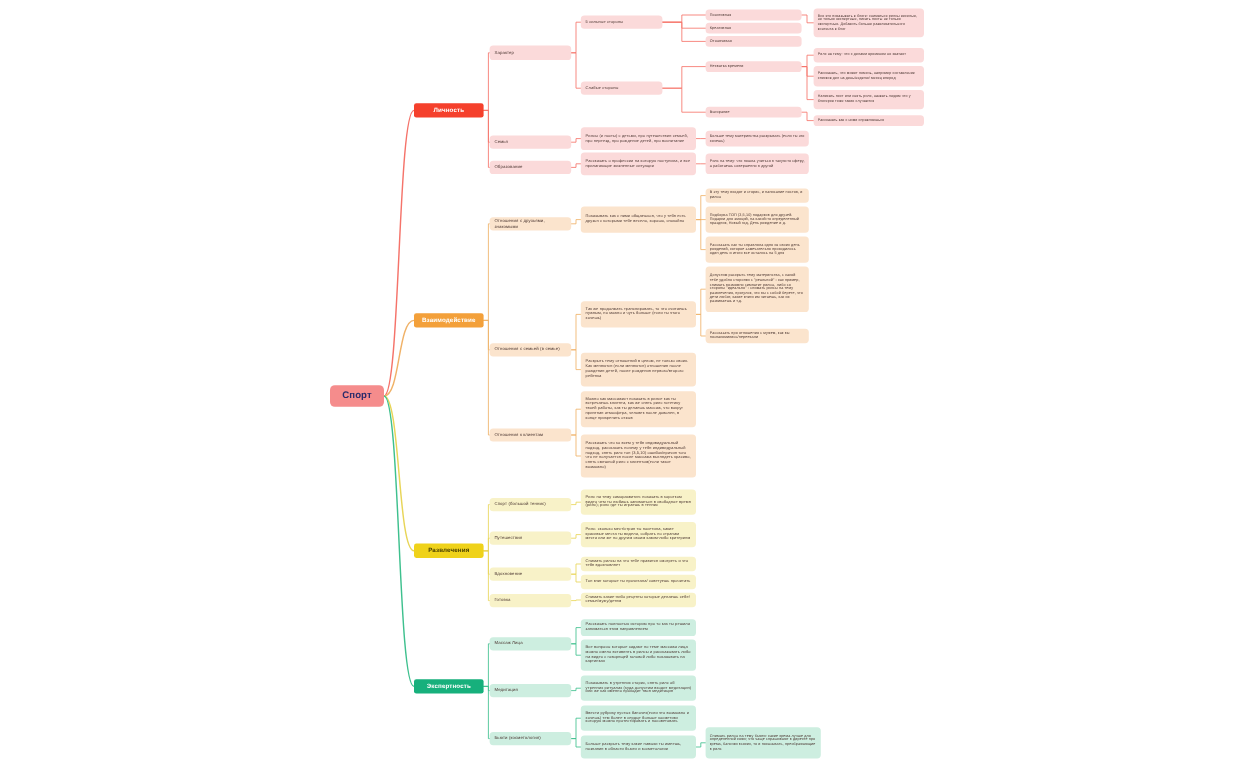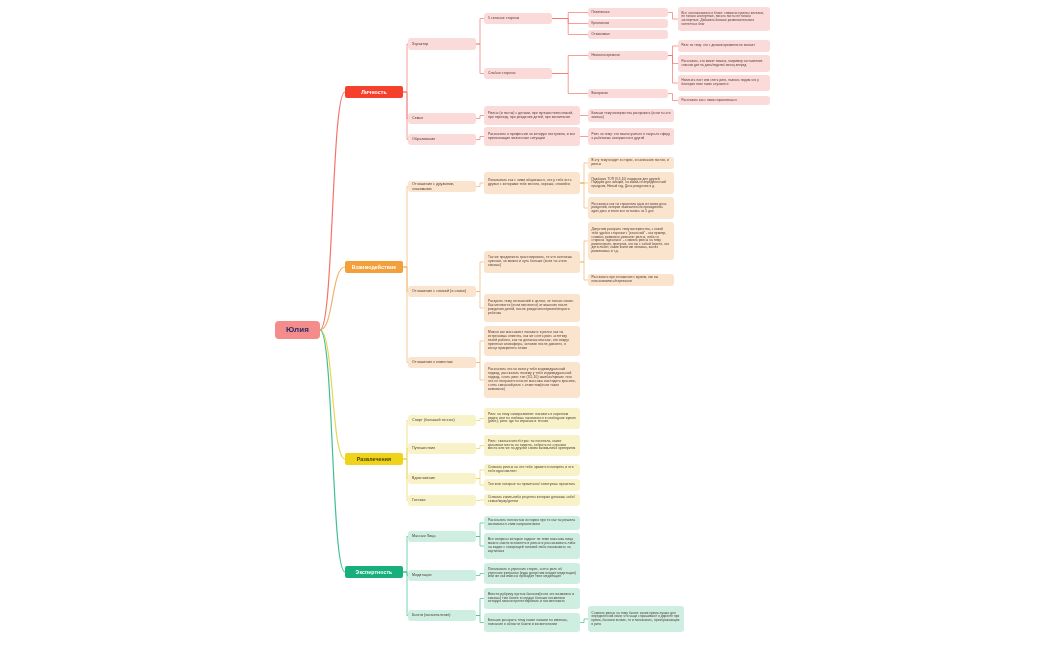--- a/index.html
+++ b/index.html
@@ -146,21 +146,21 @@
       <path d="M403,572 H407 V575.5 H408" stroke="#3ec08e" fill="none" stroke-width="0.7" stroke-linecap="round"></path>
       <path d="M403,572 H407 V615.5 H408" stroke="#3ec08e" fill="none" stroke-width="0.7" stroke-linecap="round"></path>
       <path d="M476,536.5 H480 V523 H484" stroke="#3ec08e" fill="none" stroke-width="0.7" stroke-linecap="round"></path>
       <path d="M476,536.5 H480 V546 H484" stroke="#3ec08e" fill="none" stroke-width="0.7" stroke-linecap="round"></path>
       <path d="M476,575.5 H480 V573.5 H484" stroke="#3ec08e" fill="none" stroke-width="0.7" stroke-linecap="round"></path>
       <path d="M476,615.5 H480 V598.5 H484" stroke="#3ec08e" fill="none" stroke-width="0.7" stroke-linecap="round"></path>
       <path d="M476,615.5 H480 V622.5 H484" stroke="#3ec08e" fill="none" stroke-width="0.7" stroke-linecap="round"></path>
       <path d="M580,622.5 H584 V619 H588" stroke="#3ec08e" fill="none" stroke-width="0.7" stroke-linecap="round"></path>
     </svg>
 
-  <div class="node root" id="rootnode" style="left:275px;top:321px;width:45px;height:18px;">Юлия</div>
+  <div class="node root" id="rootnode" style="left:275px;top:321px;width:45px;height:18px;">Спорт</div>
 
   <div class="node b1 red" style="left:345px;top:86px;width:58px;height:12px;">Личность</div>
 
   <div class="node b2 red" style="left:408px;top:38px;width:68px;height:12px;">Характер</div>
 
   <div class="node b3 red" style="left:484px;top:13px;width:68px;height:11px;">5 сильные стороны</div>
 
   <div class="node b4 red" style="left:588px;top:8px;width:80px;height:9px;">Позитивная</div>
   <div class="node b4 red" style="left:588px;top:19px;width:80px;height:9px;">Креативная</div>
   <div class="node b4 red" style="left:588px;top:30px;width:80px;height:9px;">Отзывчивая</div>

